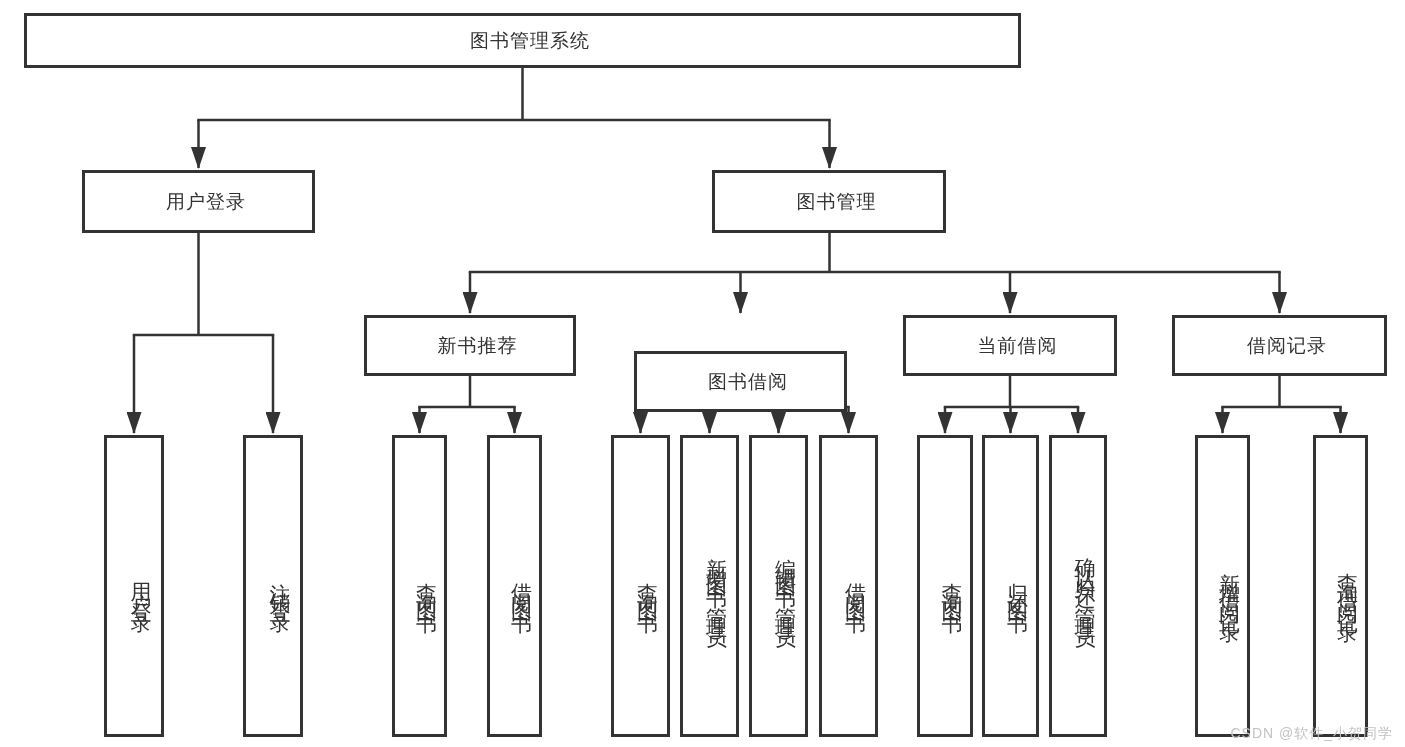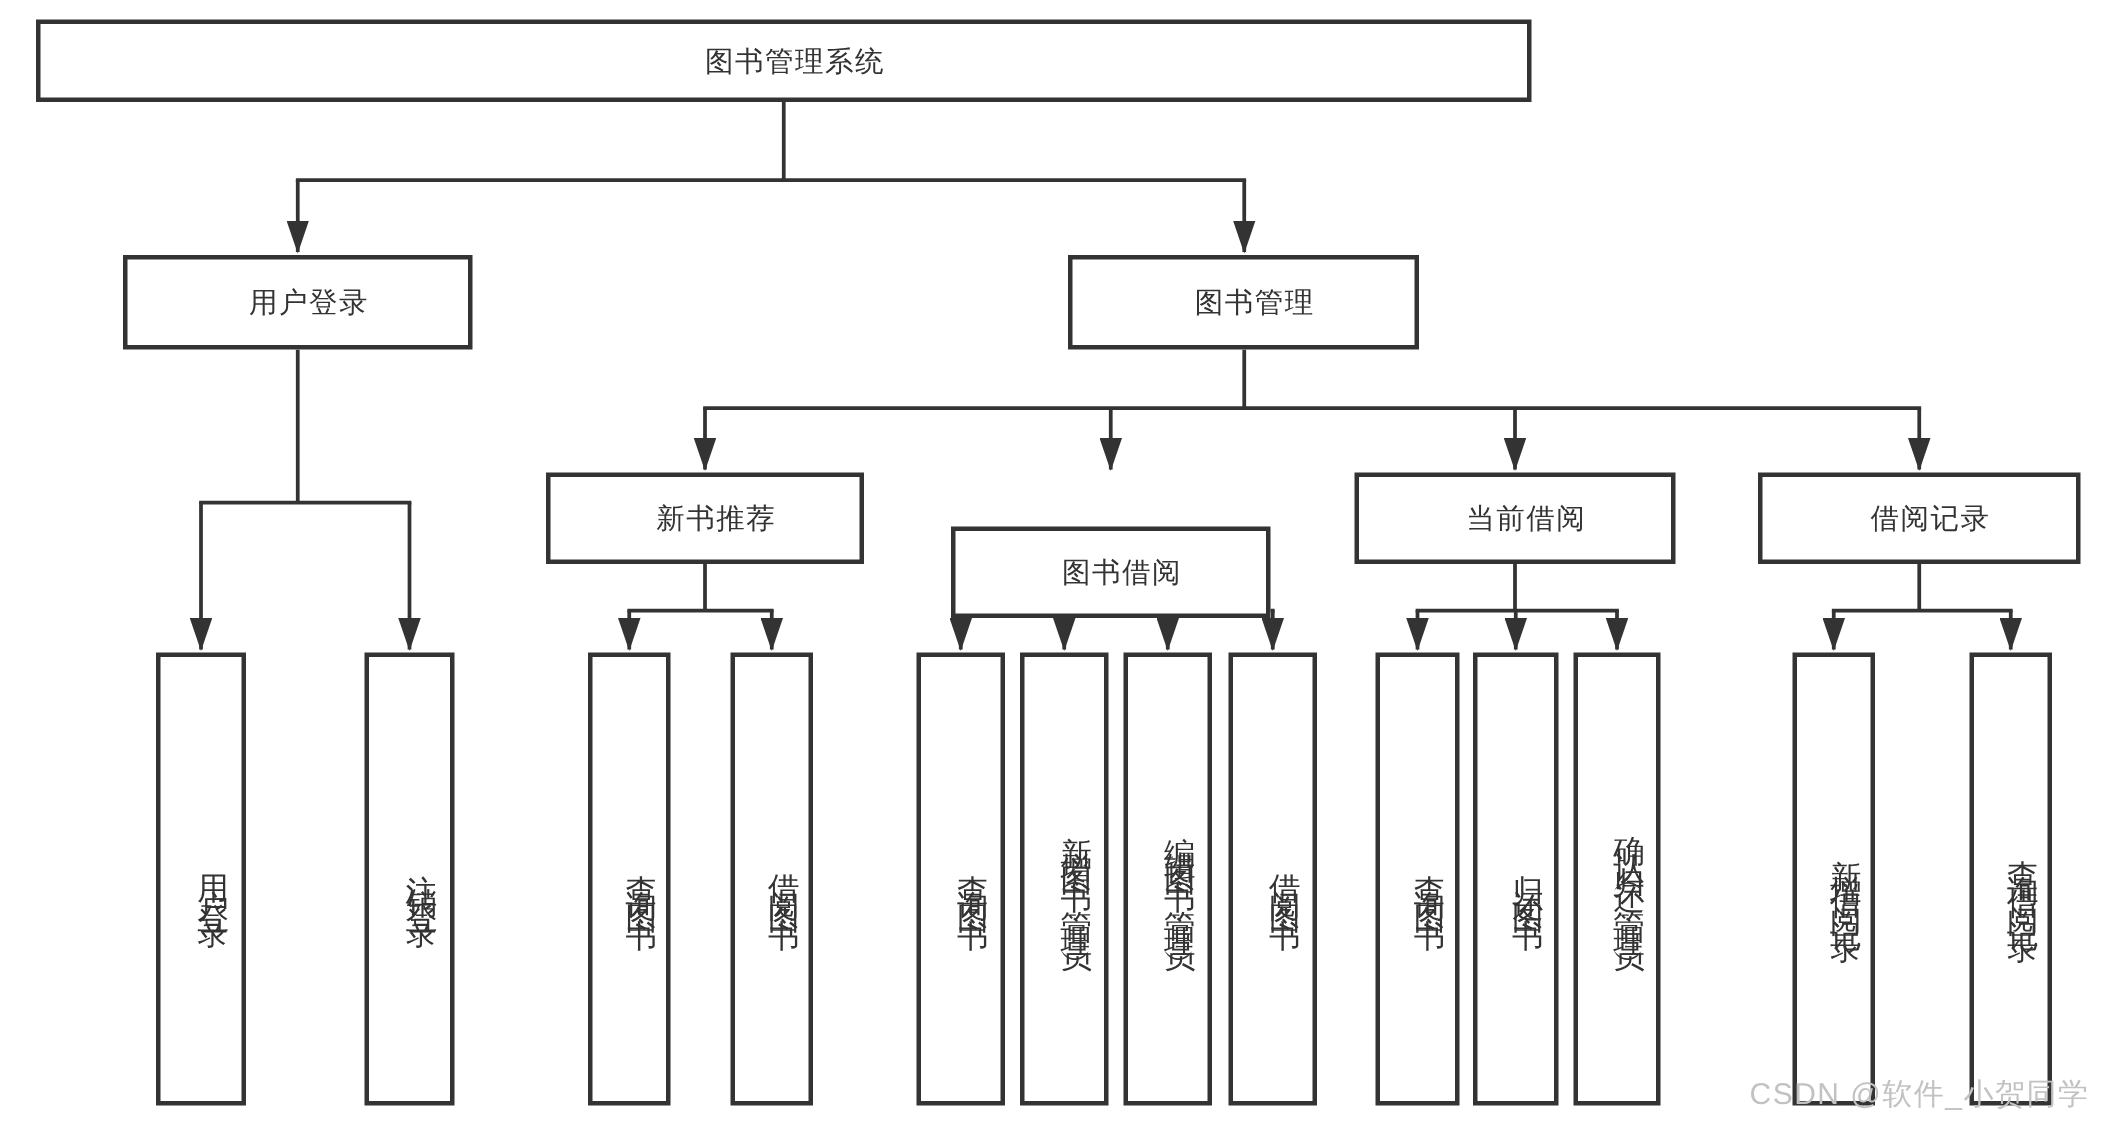--- a/index.html
+++ b/index.html
@@ -49,21 +49,21 @@
     writing-mode:vertical-rl;
     text-orientation:mixed;
     font-size:21px;
     letter-spacing:10px;
     line-height:1;
   }
   .watermark{
     position:absolute;
     right:12px;
     bottom:4px;
-    font-size:20px;
+    font-size:14px;
     letter-spacing:1px;
     color:var(--wm);
     z-index:20;
     white-space:nowrap;
   }
 </style>
 </head>
 <body>
 
 <div class="canvas">

